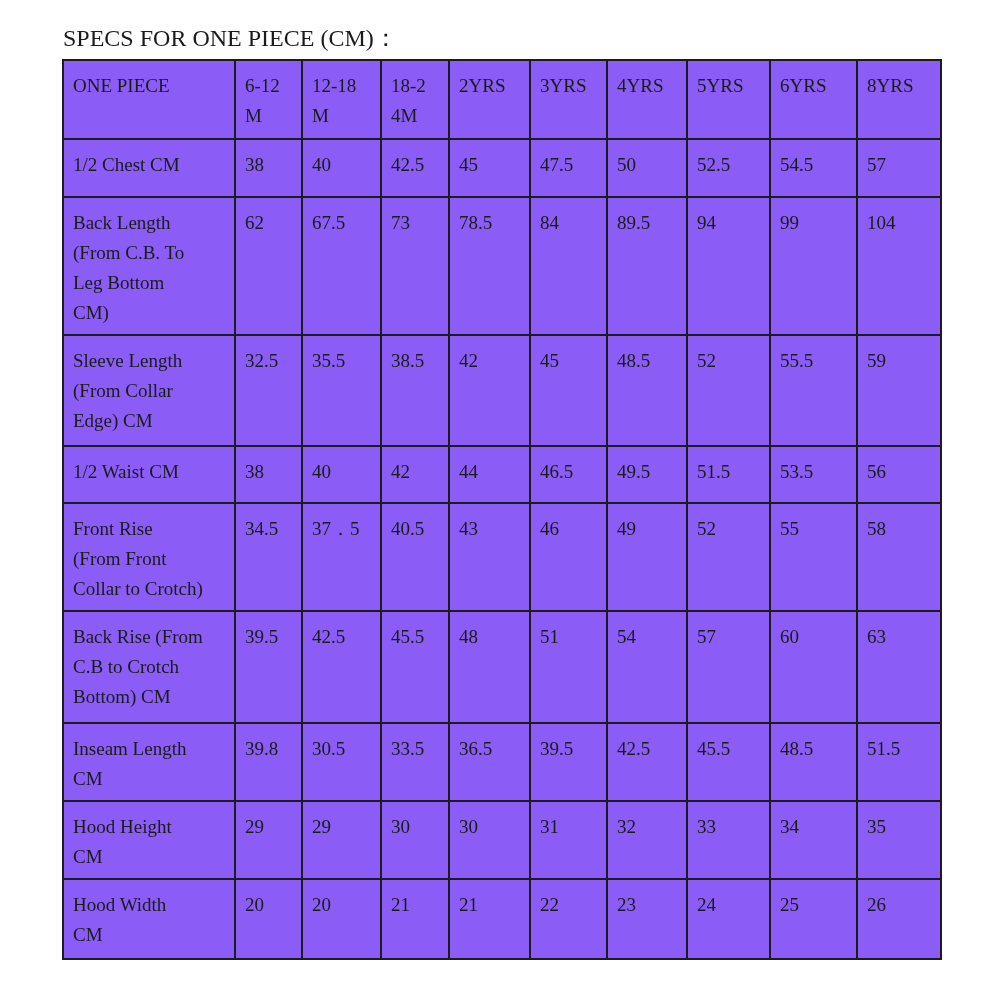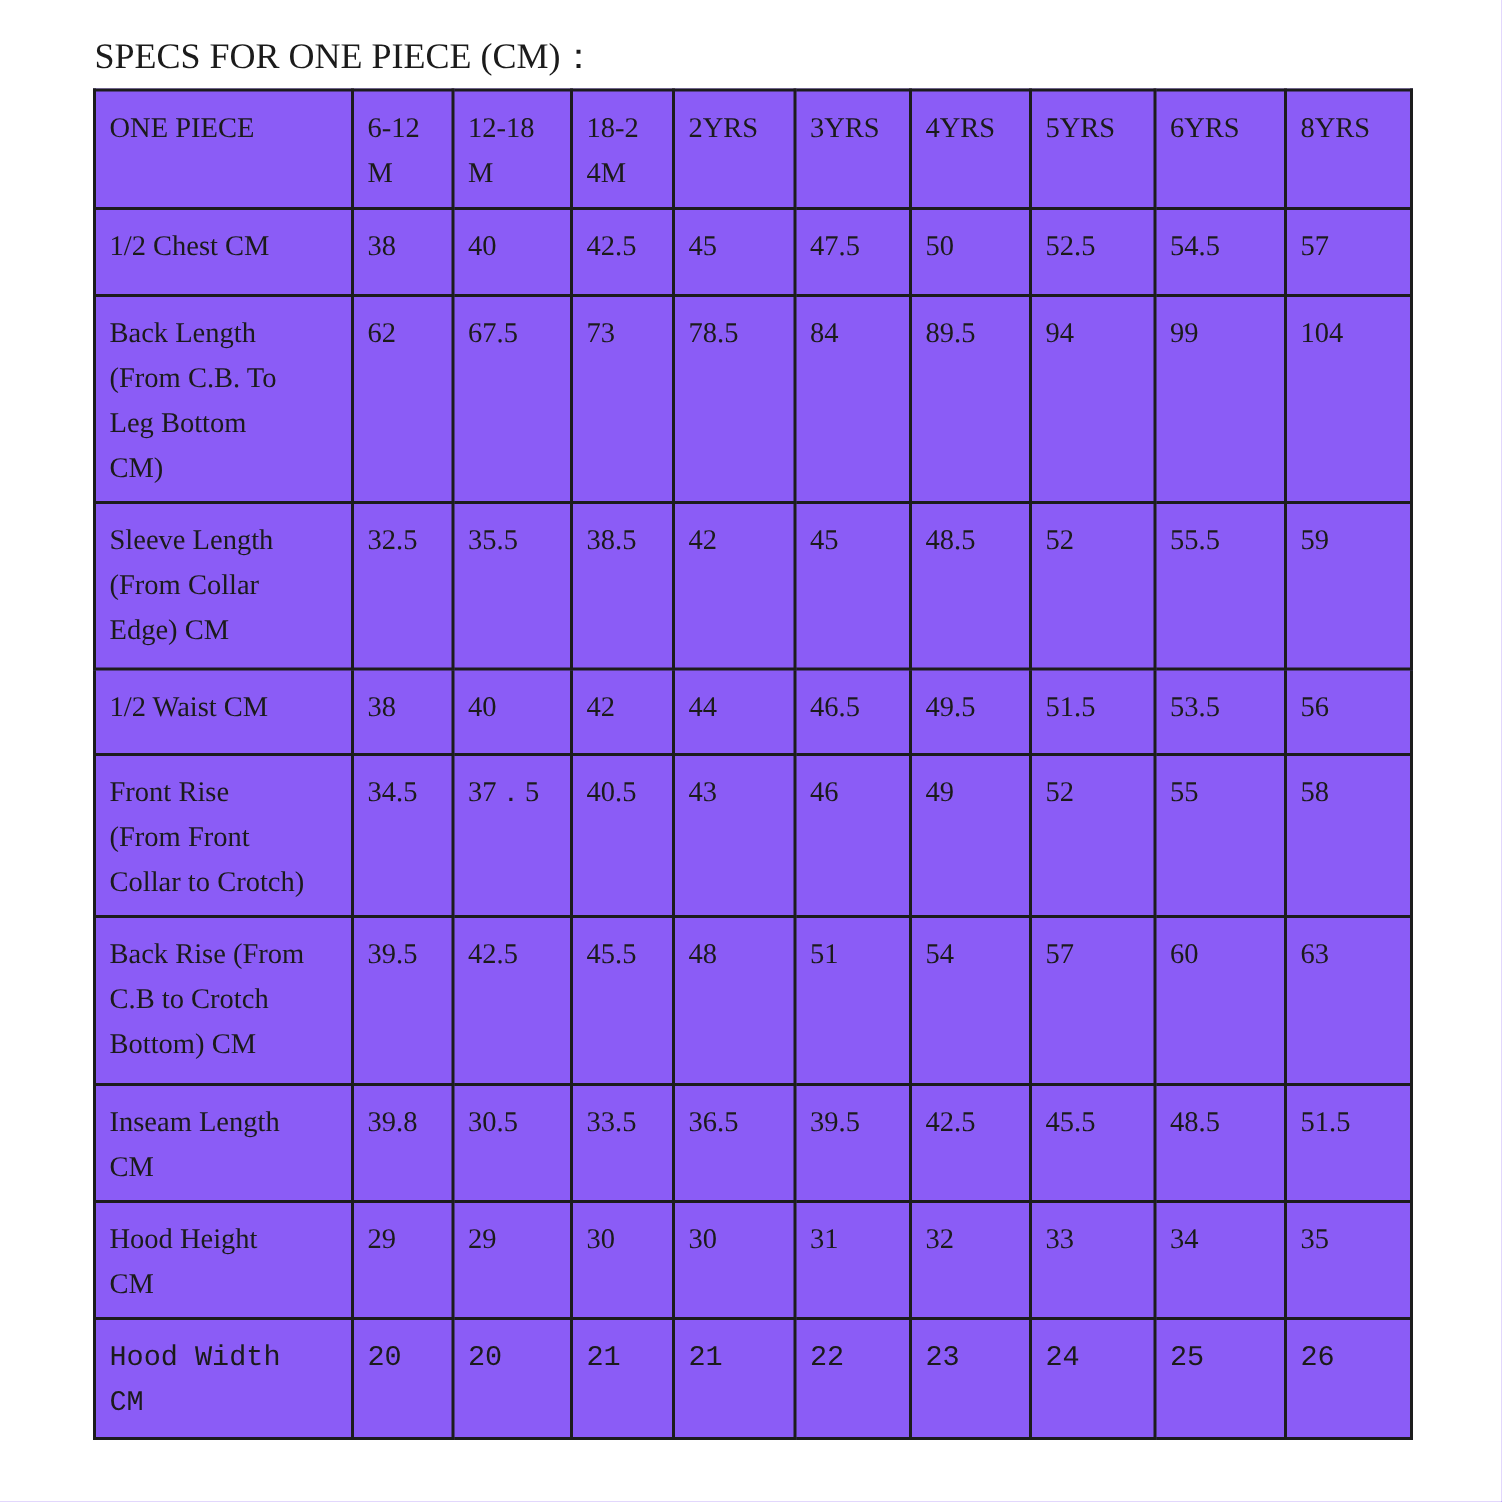--- a/index.html
+++ b/index.html
@@ -43,21 +43,21 @@
   }
   thead tr        { height: 79px; }
   tbody tr:nth-child(1) { height: 58px; margin-top: 48px;  }
   tbody tr:nth-child(2) { height: 137px; }
   tbody tr:nth-child(3) { height: 111px; }
   tbody tr:nth-child(4) { height: 57px;  }
   tbody tr:nth-child(5) { height: 82px; }
   tbody tr:nth-child(6) { height: 112px; }
   tbody tr:nth-child(7) { height: 61px;  }
   tbody tr:nth-child(8) { height: 64px;  }
-  tbody tr:nth-child(9) { height: 80px; font-family: Liberation Mono, monospace;  }
+  tbody tr:nth-child(9) { height: 80px;  }
 </style>
 </head>
 <body>
 
 <div class="page">
   <div class="title">SPECS FOR ONE PIECE (CM)：</div>
 
   <table class="spec-table">
     <colgroup>
         <col style="width: 172px;">

